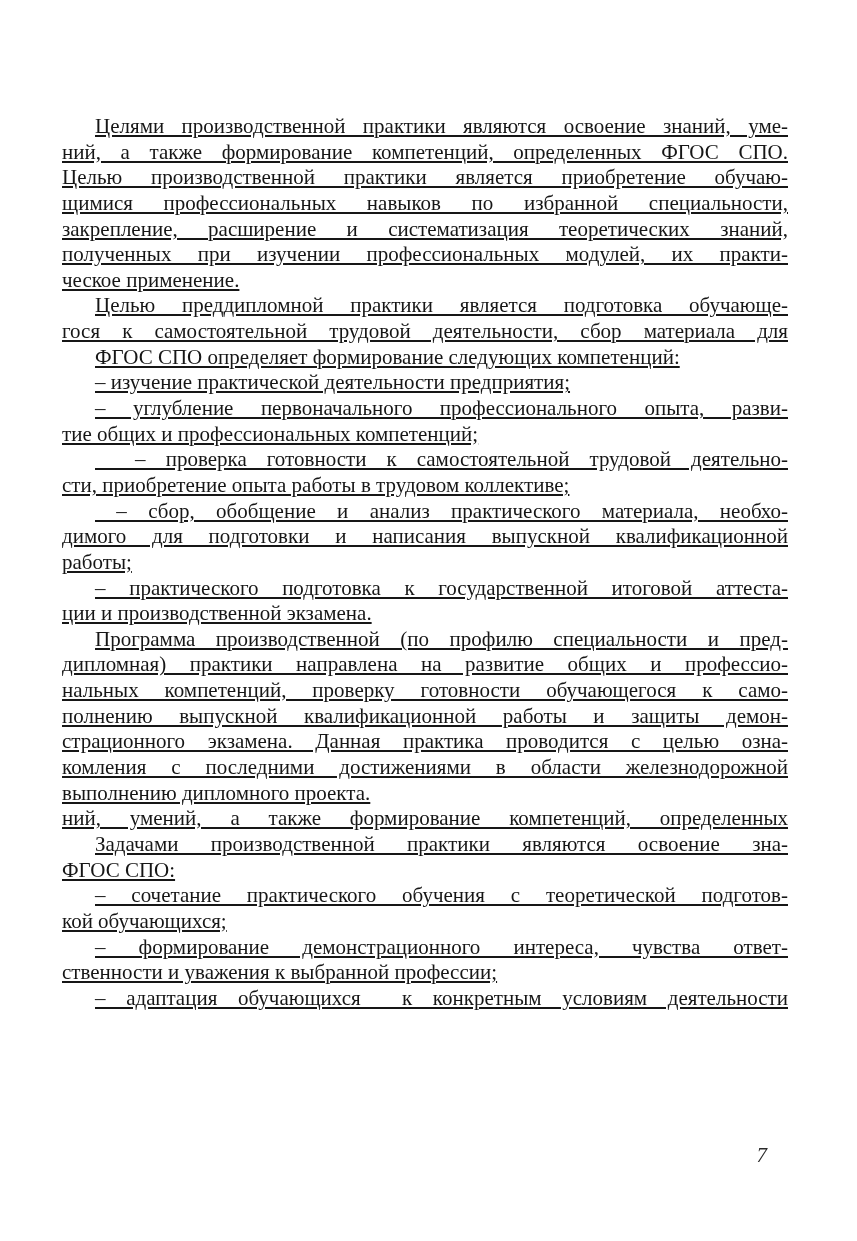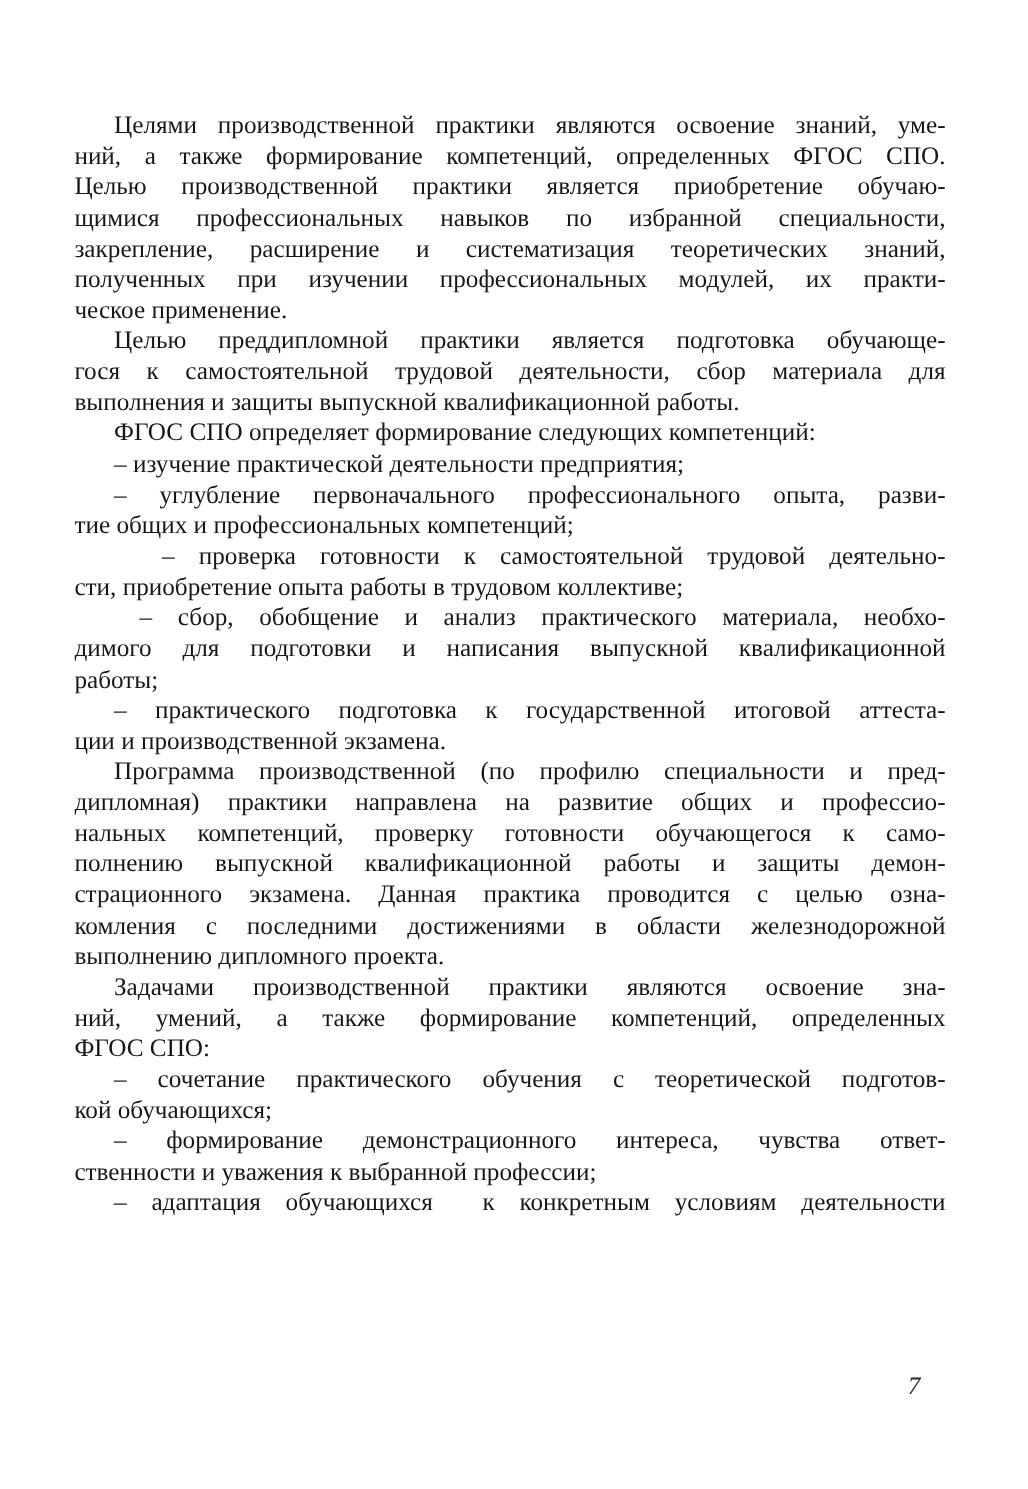--- a/index.html
+++ b/index.html
@@ -12,25 +12,26 @@
     width: 857px;
     height: 1241px;
     background: #ffffff;
     overflow: hidden;
     font-family: "Liberation Serif", "DejaVu Serif", serif;
     color: #161616;
   }
   .text-block {
     position: absolute;
     left: 62px;
-    top: 92px;
+    top: 114px;
     width: 726px;
     font-size: 21px;
     line-height: 25.65px;
     hyphens: none;
+    text-decoration: underline;
     -webkit-hyphens: none;
   }
   .line {
     height: 25.65px;
     overflow: hidden;
     text-align: justify;
     text-align-last: justify;
     text-justify: inter-word;
     white-space: normal;
   }
@@ -57,41 +58,40 @@
   <div class="text-block">
       <div class="line first">Целями производственной практики являются освоение знаний, уме-</div>
       <div class="line">ний, а также формирование компетенций, определенных ФГОС СПО.</div>
       <div class="line">Целью производственной практики является приобретение обучаю-</div>
       <div class="line">щимися профессиональных навыков по избранной специальности,</div>
       <div class="line">закрепление, расширение и систематизация теоретических знаний,</div>
       <div class="line">полученных при изучении профессиональных модулей, их практи-</div>
       <div class="line last">ческое применение.</div>
       <div class="line first">Целью преддипломной практики является подготовка обучающе-</div>
       <div class="line">гося к самостоятельной трудовой деятельности, сбор материала для</div>
-      <div class="line last">выполнения и защиты выпускной квалификационной работы.</div>
       <div class="line first last">ФГОС СПО определяет формирование следующих компетенций:</div>
       <div class="line first last">– изучение практической деятельности предприятия;</div>
       <div class="line first">– углубление первоначального профессионального опыта, разви-</div>
       <div class="line last">тие общих и профессиональных компетенций;</div>
       <div class="line first">&nbsp;&nbsp;– проверка готовности к самостоятельной трудовой деятельно-</div>
       <div class="line last">сти, приобретение опыта работы в трудовом коллективе;</div>
       <div class="line first">&nbsp;– сбор, обобщение и анализ практического материала, необхо-</div>
       <div class="line">димого для подготовки и написания выпускной квалификационной</div>
       <div class="line last">работы;</div>
       <div class="line first">– практического подготовка к государственной итоговой аттеста-</div>
       <div class="line last">ции и производственной экзамена.</div>
       <div class="line first">Программа производственной (по профилю специальности и пред-</div>
       <div class="line">дипломная) практики направлена на развитие общих и профессио-</div>
       <div class="line">нальных компетенций, проверку готовности обучающегося к само-</div>
       <div class="line">полнению выпускной квалификационной работы и защиты демон-</div>
       <div class="line">страционного экзамена. Данная практика проводится с целью озна-</div>
       <div class="line">комления с последними достижениями в области железнодорожной</div>
       <div class="line last">выполнению дипломного проекта.</div>
+      <div class="line">ний, умений, а также формирование компетенций, определенных</div>
       <div class="line first">Задачами производственной практики являются освоение зна-</div>
-      <div class="line">ний, умений, а также формирование компетенций, определенных</div>
       <div class="line last">ФГОС СПО:</div>
       <div class="line first">– сочетание практического обучения с теоретической подготов-</div>
       <div class="line last">кой обучающихся;</div>
       <div class="line first">– формирование демонстрационного интереса, чувства ответ-</div>
       <div class="line last">ственности и уважения к выбранной профессии;</div>
       <div class="line first">– адаптация обучающихся&nbsp; к конкретным условиям деятельности</div>
     </div>
   <div class="page-number">7</div>
 </div>
 

